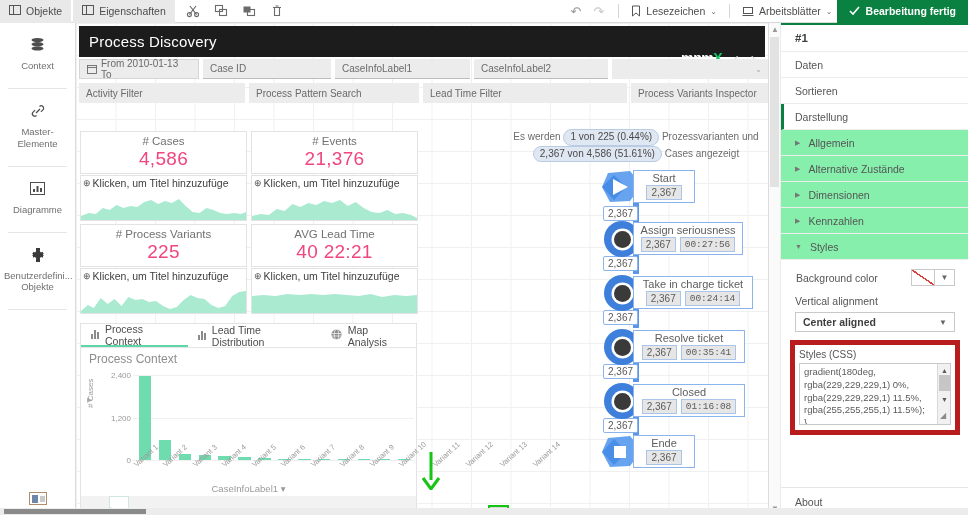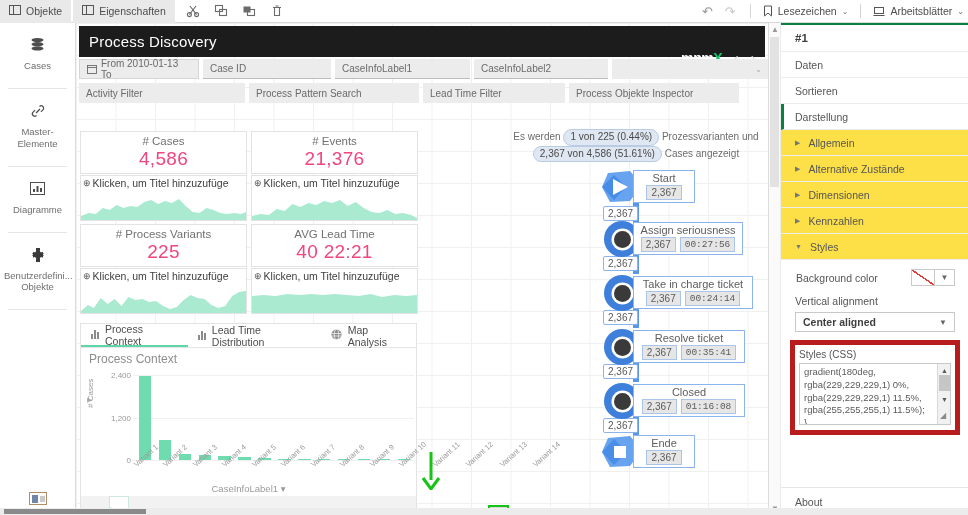--- a/index.html
+++ b/index.html
@@ -153,21 +153,21 @@
   .rp-scroll .up { top:2px; } .rp-scroll .dn { bottom:2px; }
   .rp-scroll .bar { position:absolute; left:1px; top:14px; width:9px; height:150px; background:#e2e2e2; }
   .rp-body { position:absolute; left:12px; top:0; width:188px; height:492px; }
   .rp-topline { height:2px; background:#0a8041; }
   .rp-title { height:27px; display:flex; align-items:center; padding:0 14px;
     font-size:11.5px; font-weight:bold; color:#3f3f3f; border-bottom:1px solid #ededed; }
   .rp-row { height:26px; display:flex; align-items:center; padding:0 14px;
     font-size:10.5px; color:#555; border-bottom:1px solid #ededed; background:#fff; }
   .rp-row.active { border-left:3px solid #0a8041; padding-left:11px; }
   .rp-sub { height:26px; display:flex; align-items:center; gap:8px; padding:0 14px;
-    font-size:10.5px; color:#555; border-bottom:1px solid #ededed; background:#fde047; }
+    font-size:10.5px; color:#555; border-bottom:1px solid #ededed; background:#86efac; }
   .rp-tri { font-size:7px; color:#777; }
   .rp-field { padding:9px 14px 0; }
   .rp-lbl { font-size:10.5px; color:#555; margin-bottom:5px; }
   .rp-colorrow { display:flex; align-items:center; justify-content:space-between; }
   .swatch { width:24px; height:17px; border:1px solid #c9c9c9; background:#fff; position:relative; }
   .swatch:after { content:""; position:absolute; left:0; top:0; right:0; bottom:0;
     background:linear-gradient(to top right, transparent 47%, #e03b3b 47%, #e03b3b 53%, transparent 53%); }
   .sw-caret { width:20px; height:17px; border:1px solid #c9c9c9; border-left:0; background:#fff;
     display:flex; align-items:center; justify-content:center; font-size:8px; color:#666; }
   .rp-select { height:20px; border:1px solid #c9c9c9; background:#fff; display:flex;
@@ -255,33 +255,39 @@
       </span>
       <span class="sep"></span>
       <span class="tb-link">
         <svg width="12" height="11" viewBox="0 0 12 11" fill="none" stroke="#555" stroke-width="1">
             <rect x="1.5" y="1.5" width="9" height="6"></rect>
             <line x1="0.5" y1="9.5" x2="11.5" y2="9.5"></line>
           </svg>
         <span>Arbeitsblätter</span>
         <span class="tb-caret">⌄</span>
       </span>
+      <span class="done-btn">
+        <svg width="11" height="10" viewBox="0 0 11 10" fill="none" stroke="#fff" stroke-width="1.6">
+            <path d="M1 5l3 3 6-7"></path>
+          </svg>
+        <span>Bearbeitung fertig</span>
+      </span>
     </div>
   </div>
 
   <div class="leftrail">
     <div class="rail-item">
       <div class="rail-ico">
         <svg width="17" height="16" viewBox="0 0 17 16" fill="#4d4d4d">
             <ellipse cx="8.5" cy="3" rx="6" ry="2.1"></ellipse>
             <ellipse cx="8.5" cy="7.2" rx="6" ry="2.1"></ellipse>
             <ellipse cx="8.5" cy="11.4" rx="6" ry="2.1"></ellipse>
           </svg>
       </div>
-      <div class="rail-lbl">Cases</div>
+      <div class="rail-lbl">Context</div>
     </div>
     <div class="rail-divider"></div>
     <div class="rail-item">
       <div class="rail-ico">
         <svg width="16" height="16" viewBox="0 0 16 16" fill="none" stroke="#4d4d4d" stroke-width="1.2">
             <path d="M6 10l4-4"></path>
             <path d="M9.5 3.5a2.4 2.4 0 013.4 3.4l-2 2"></path>
             <path d="M6.5 12.5a2.4 2.4 0 01-3.4-3.4l2-2"></path>
           </svg>
       </div>
@@ -339,22 +345,22 @@
       <div class="f-cell f-under" style="width:134px">CaseInfoLabel2</div>
       <div class="f-cell" style="width:157px">
         <span></span>
         <span class="f-caret">⌄</span>
       </div>
     </div>
 
     <div class="filt-row filt-r2">
       <div class="f-cell" style="width:166px">Activity Filter</div>
       <div class="f-cell" style="width:170px">Process Pattern Search</div>
-      <div class="f-cell" style="width:142px">Lead Time Filter</div>
-      <div class="f-cell" style="width:170px">Process Objekte Inspector</div>
+      <div class="f-cell" style="width:204px">Lead Time Filter</div>
+      <div class="f-cell" style="width:170px">Process Variants Inspector</div>
     </div>
 
     <div class="kpi" style="left:4px; top:108px; width:167px; height:43px;">
       <div class="kpi-lbl"># Cases</div>
       <div class="kpi-val">4,586</div>
     </div>
     <div class="kpi" style="left:175px; top:108px; width:167px; height:43px;">
       <div class="kpi-lbl"># Events</div>
       <div class="kpi-val">21,376</div>
     </div>

